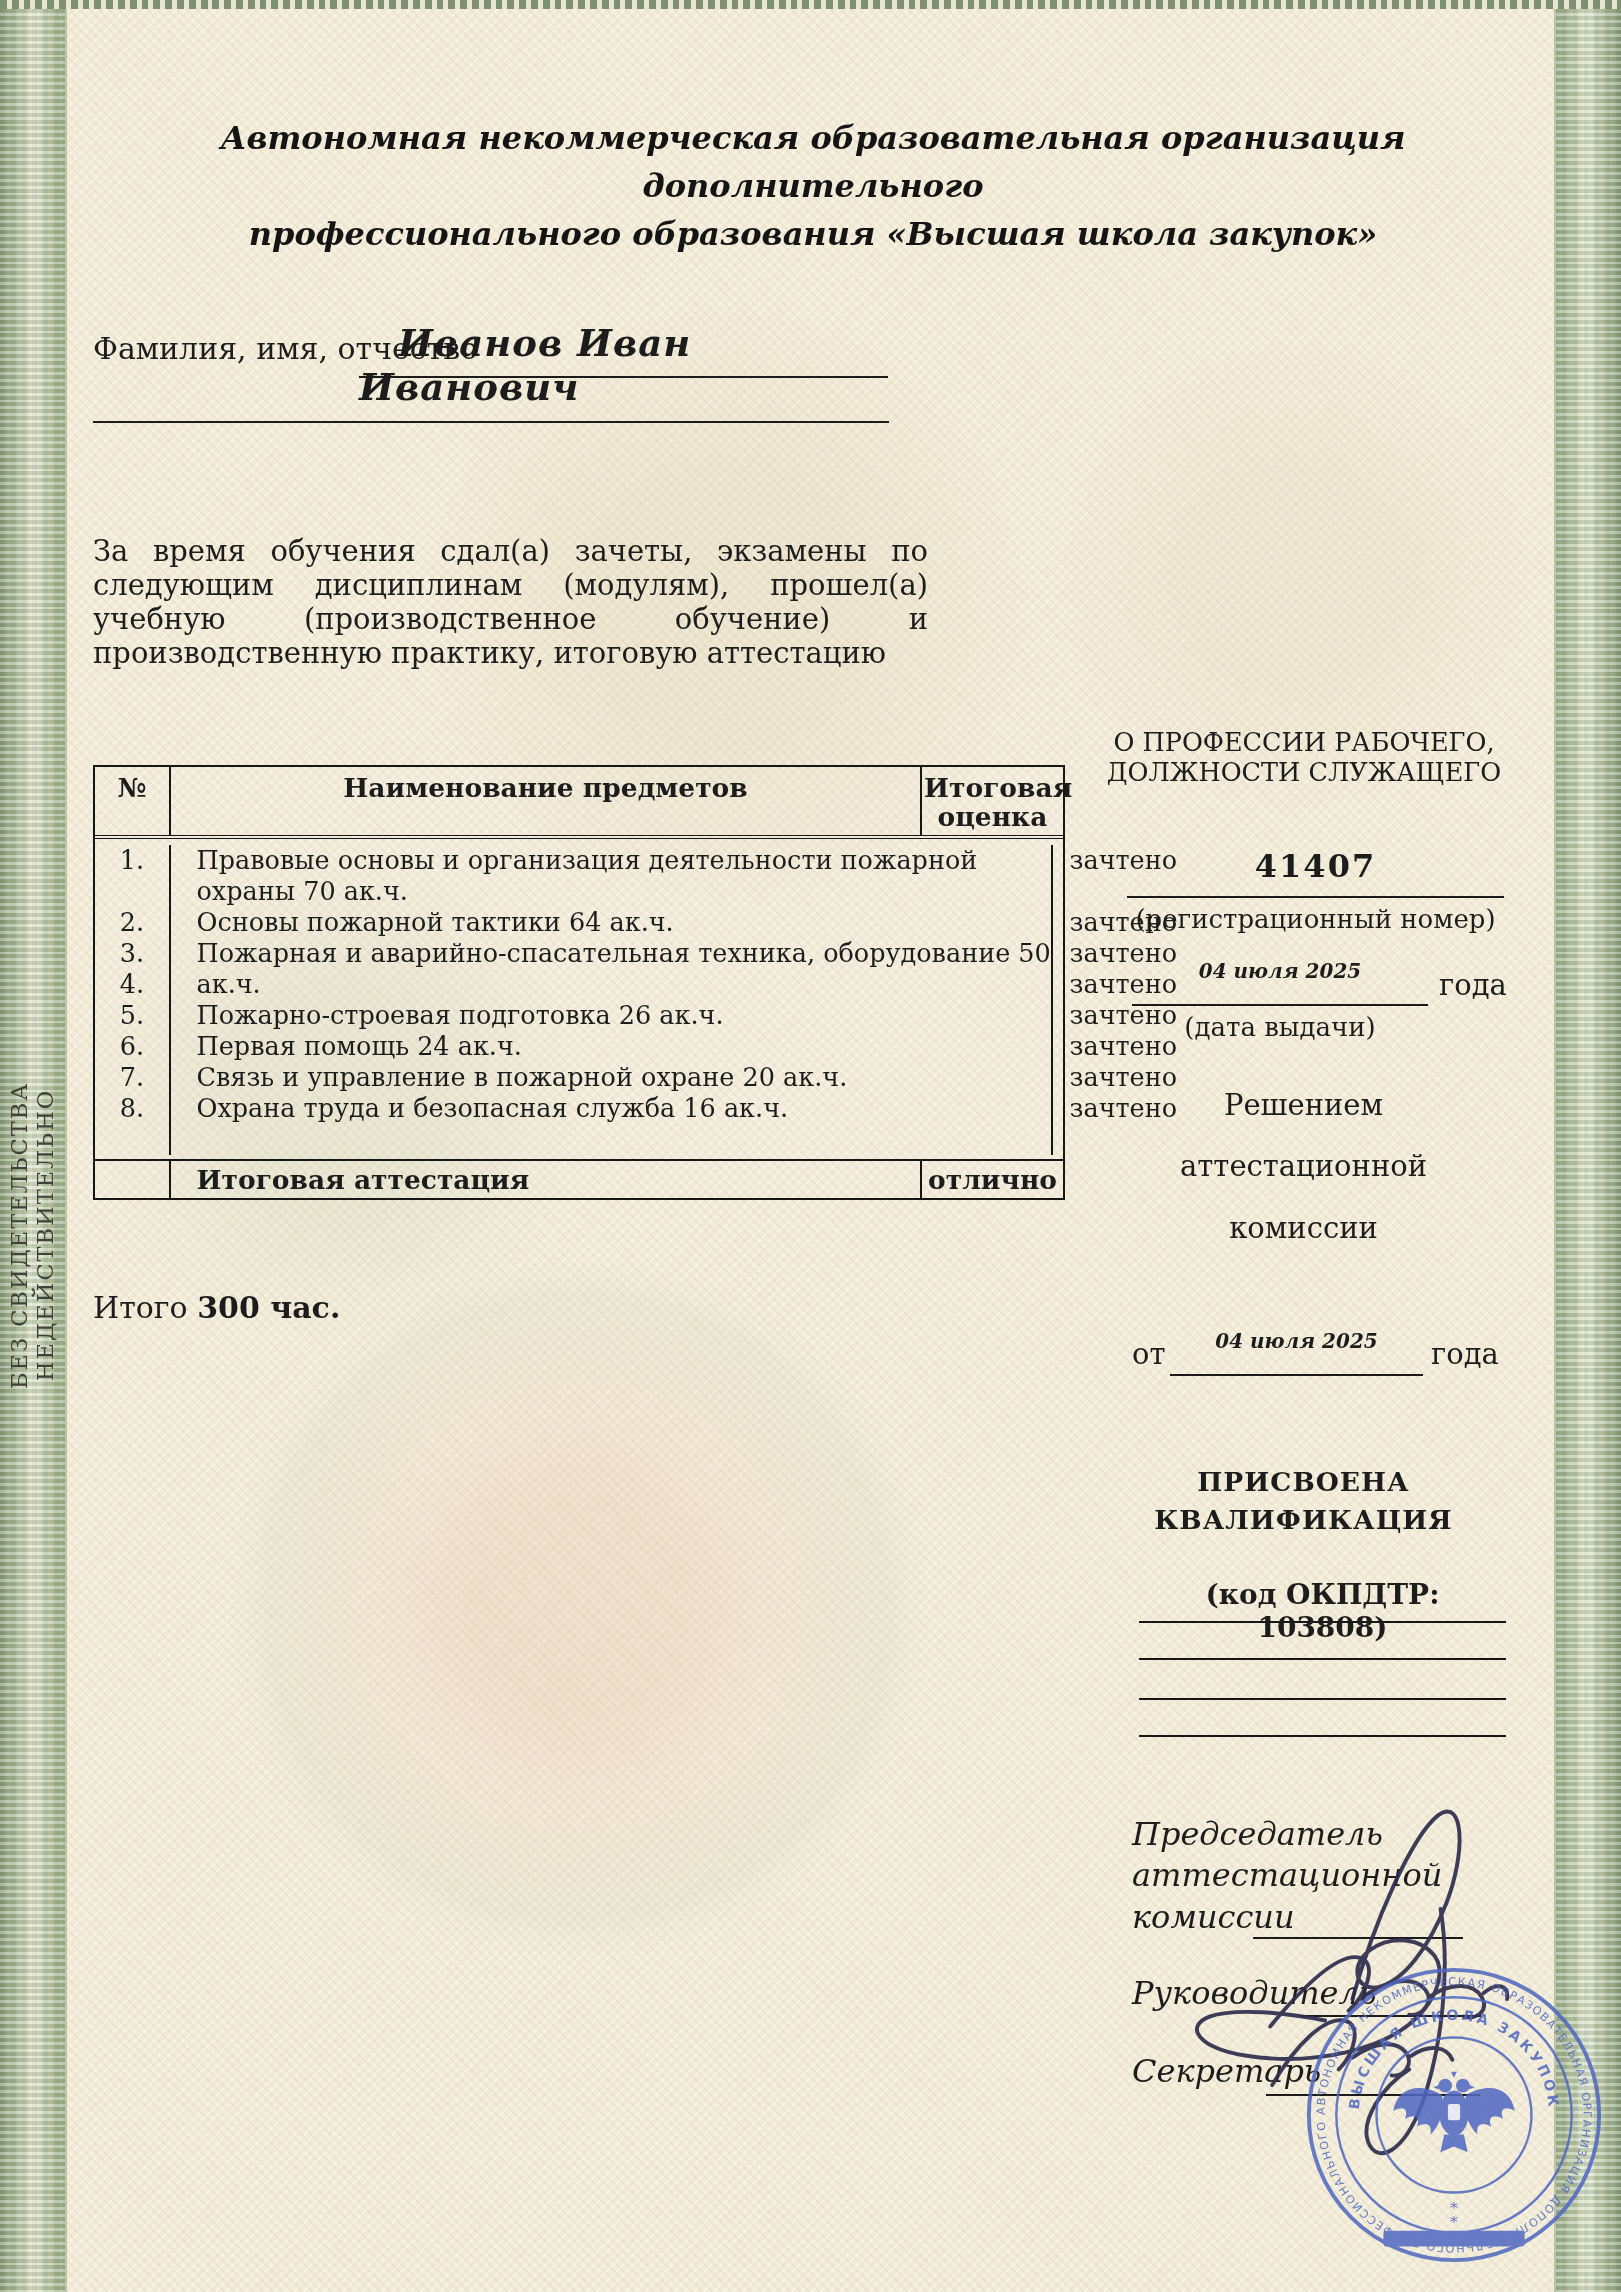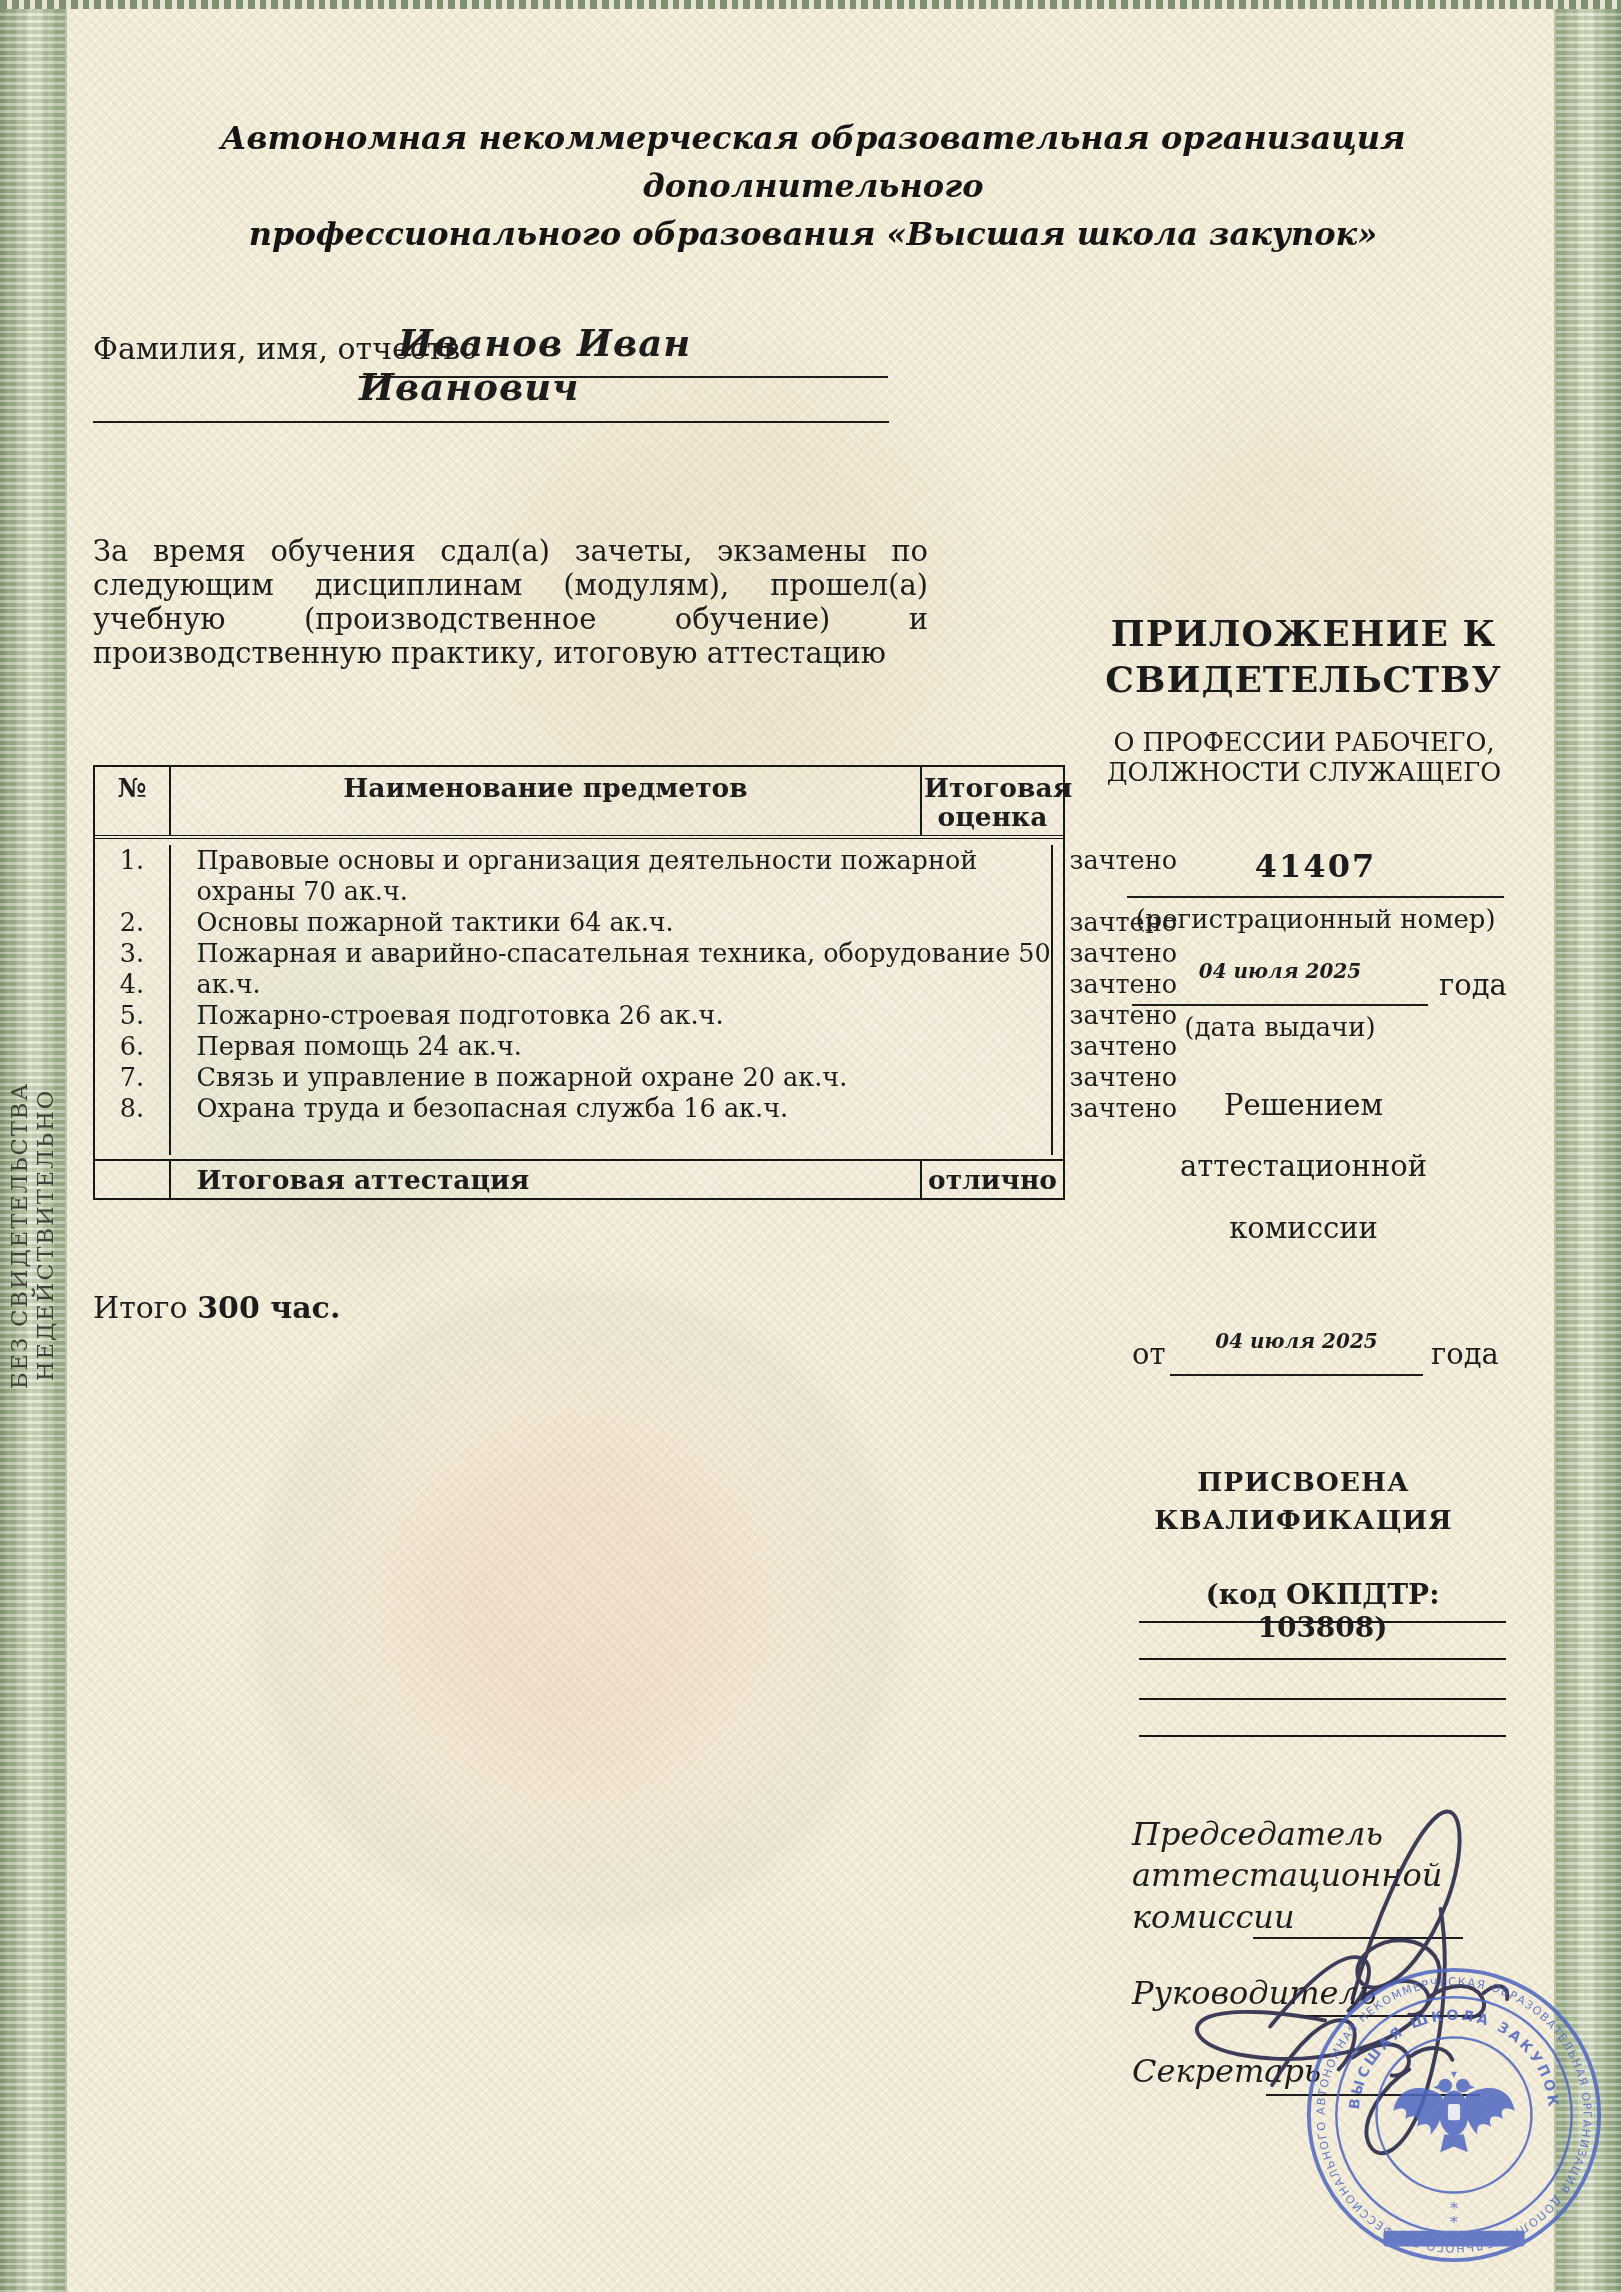--- a/index.html
+++ b/index.html
@@ -189,21 +189,20 @@
       <div class="tcell vline f-sub">Итоговая аттестация</div>
       <div class="tcell vline f-grade">отлично</div>
     </div>
   </div>
 
   <div class="abs total-line">
     <span>Итого</span>
     <b>300 час.</b>
   </div>
 
-  <div class="abs r-title">ПРИЛОЖЕНИЕ К СВИДЕТЕЛЬСТВУ</div>
   <div class="abs r-subtitle">О ПРОФЕССИИ РАБОЧЕГО, ДОЛЖНОСТИ СЛУЖАЩЕГО</div>
 
   <div class="abs u reg-line">
     <span class="reg-num">41407</span>
   </div>
   <div class="abs caption reg-caption">(регистрационный номер)</div>
 
   <div class="abs u date-line">
     <span class="date-val">04 июля 2025</span>
   </div>

